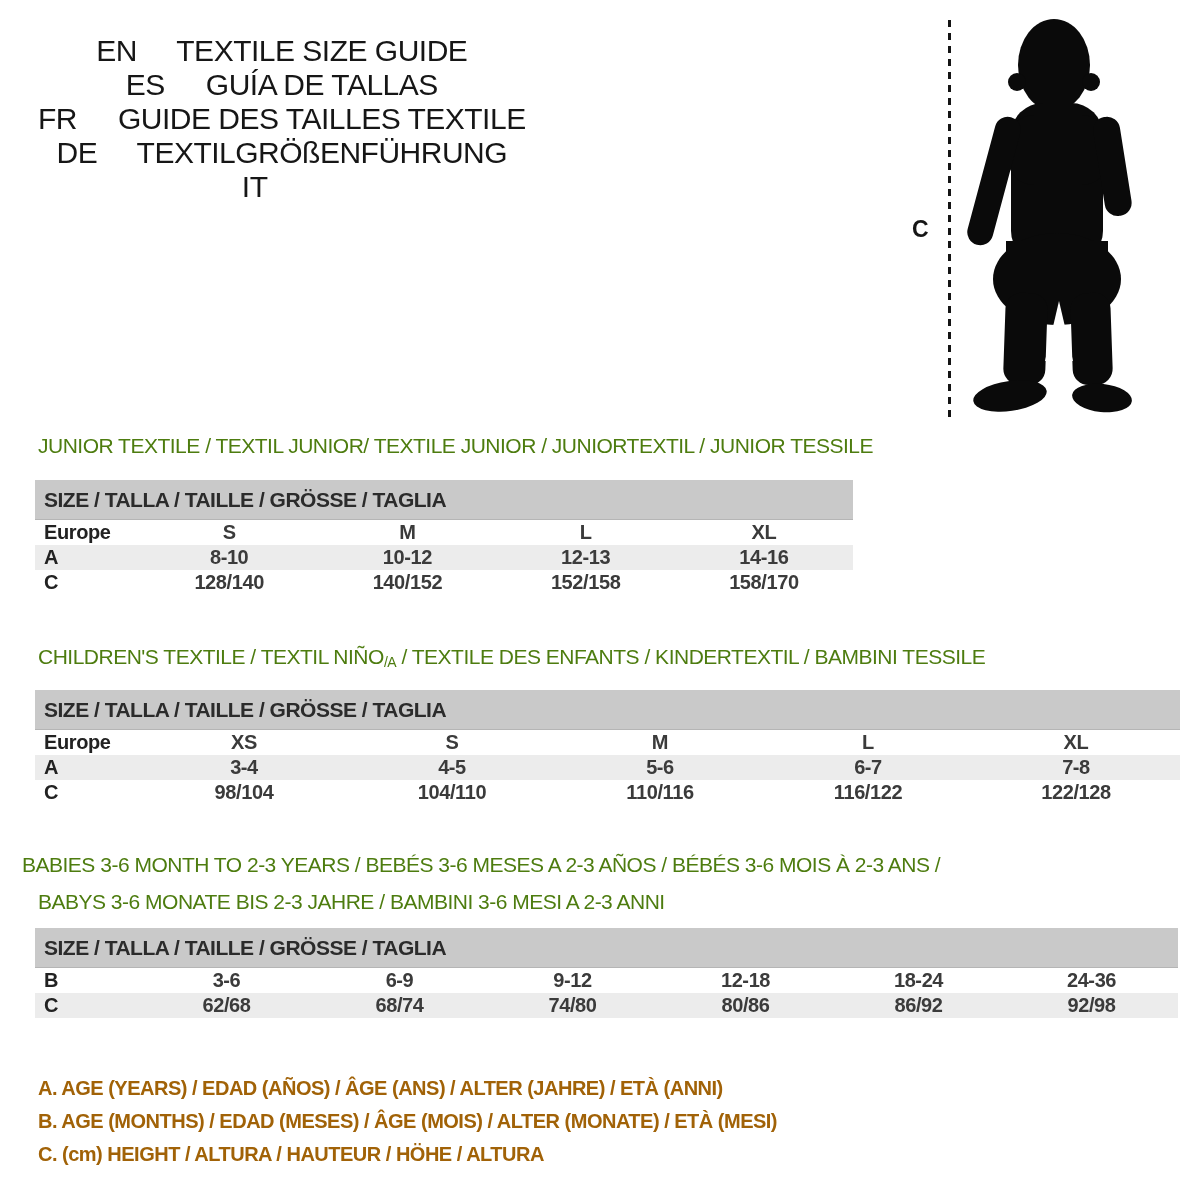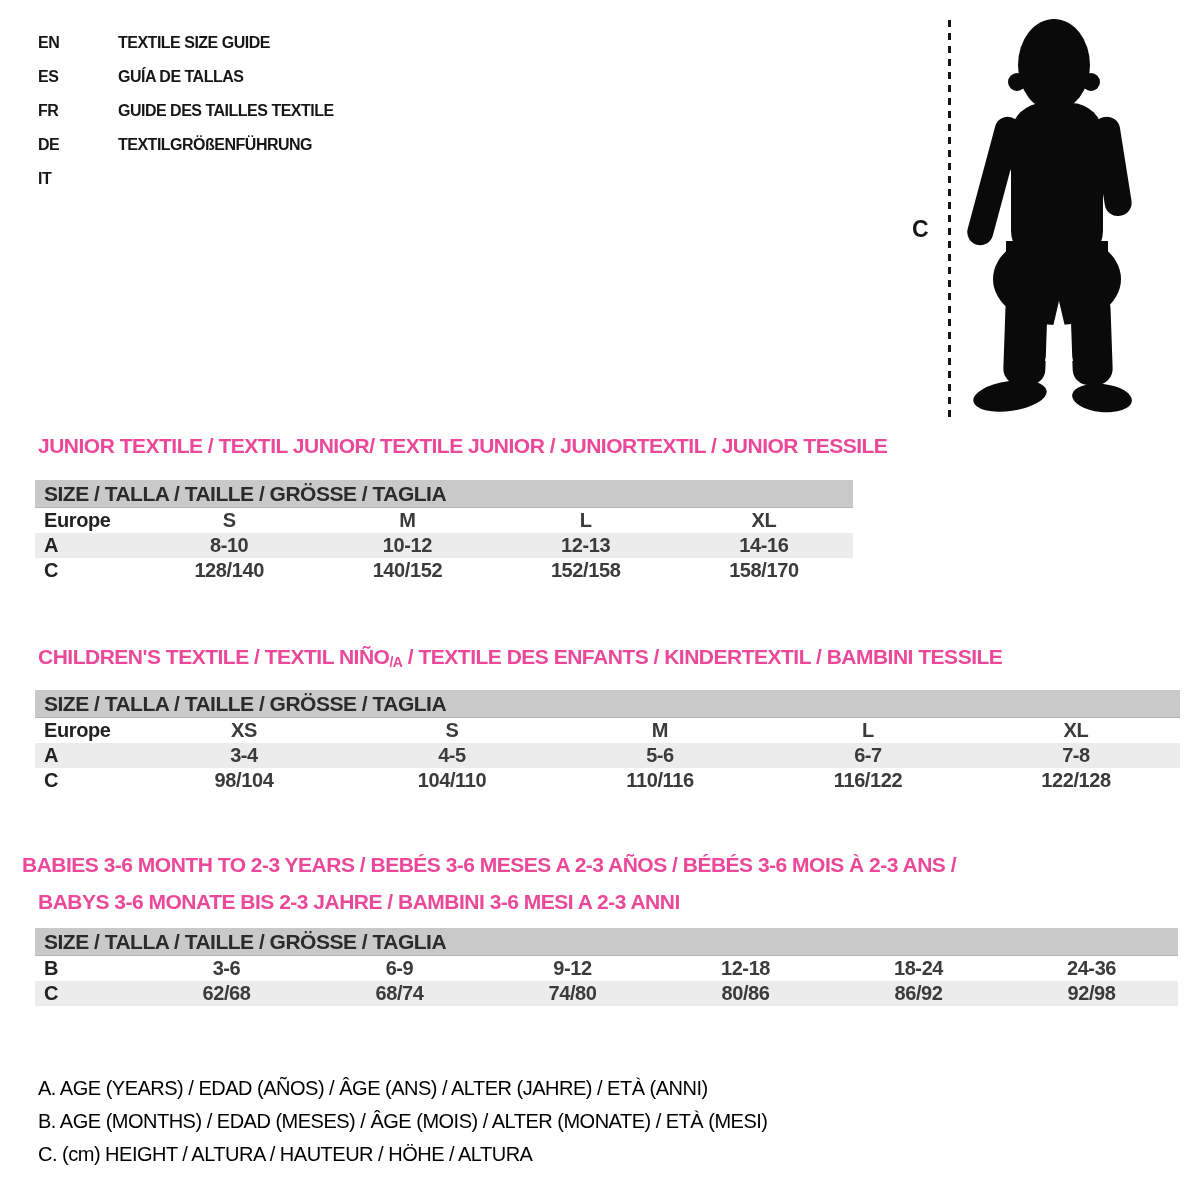--- a/index.html
+++ b/index.html
@@ -5,43 +5,43 @@
   html,body{margin:0;padding:0;}
   body{
     width:1200px;height:1200px;position:relative;background:#ffffff;
     font-family:"Liberation Sans","DejaVu Sans",sans-serif;color:#161616;
     overflow:hidden;
   }
   .abs{position:absolute;}
 
   
   .lang-row{display:flex;align-items:flex-start;height:34px;
-    font-weight:700;font-size:16px;letter-spacing:-0.5px;white-space:nowrap;}
+    font-weight:400;font-size:30px;letter-spacing:-0.5px;white-space:nowrap;justify-content:center;}
   .lang-code{width:80px;flex:0 0 80px;}
 
   
   .c-label{font-weight:700;font-size:23px;}
   .dash-line{width:3px;background:repeating-linear-gradient(to bottom,#141414 0 7px,transparent 7px 13px);}
 
   
-  .sec-title{font-weight:700;font-size:21px;letter-spacing:-0.5px;color:#ec4899;white-space:nowrap;}
+  .sec-title{font-weight:400;font-size:21px;letter-spacing:-0.5px;color:#4d7c0f;white-space:nowrap;}
   .sub-a{font-size:14px;position:relative;top:3px;}
 
   
   .size-bar{background:#c9c9c9;border-bottom:1px solid #b5b5b5;display:flex;align-items:center;
-    height:28px;padding-left:9px;box-sizing:border-box;
+    height:40px;padding-left:9px;box-sizing:border-box;
     font-weight:700;font-size:21px;letter-spacing:-0.5px;color:#2b2b2b;}
   .trow{display:flex;align-items:center;height:25px;
     font-weight:700;font-size:20px;letter-spacing:-0.4px;color:#3b3b3b;}
   .trow.shaded{background:#ececec;}
   .trow .lab{flex:0 0 105px;padding-left:9px;box-sizing:border-box;color:#222222;}
   .trow .cell{flex:1;text-align:center;}
 
   
-  .footnote{font-weight:400;font-size:20px;letter-spacing:-0.5px;white-space:nowrap;color:#000000;height:33px;}
+  .footnote{font-weight:700;font-size:20px;letter-spacing:-0.5px;white-space:nowrap;color:#a16207;height:33px;}
 </style>
 </head>
 <body>
 
 <div class="abs" style="left:38px;top:34px;">
   <div class="lang-row">
     <span class="lang-code">EN</span>
     <span>TEXTILE SIZE GUIDE</span>
   </div>
   <div class="lang-row">

